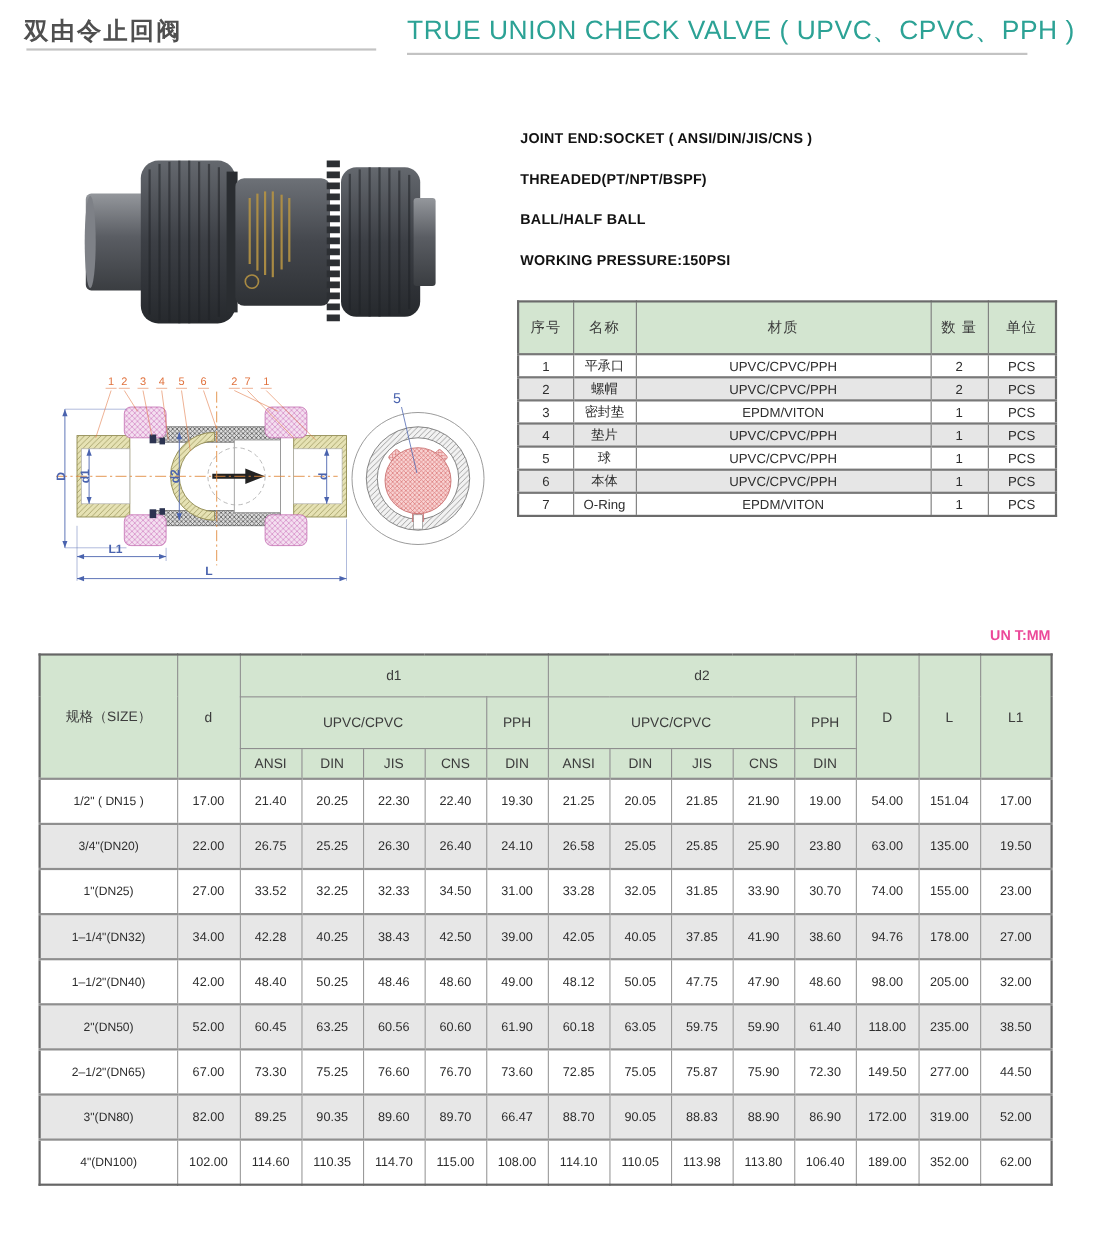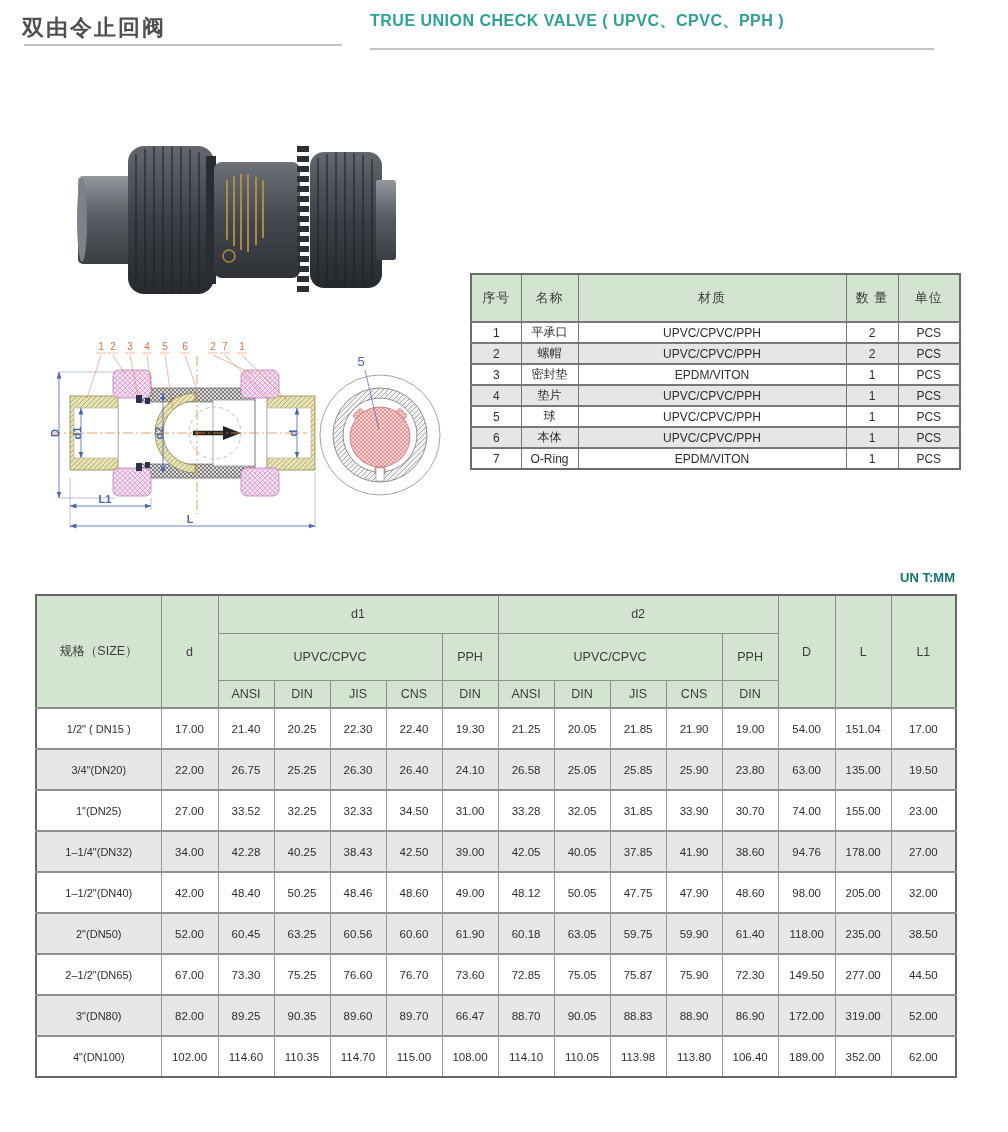--- a/index.html
+++ b/index.html
@@ -4,41 +4,41 @@
 <style>
   * { margin:0; padding:0; box-sizing:border-box; }
   html,body { background:#ffffff; }
   body { font-family:"Liberation Sans","DejaVu Sans",sans-serif; color:#333; }
   #page { position:relative; width:1008px; height:1132px; background:#fff; overflow:hidden; }
 
   
   .title-cn { position:absolute; left:22px; top:13px; font-size:22px; font-weight:bold;
               color:#4f4f4f; letter-spacing:2px; }
   .rule-left { position:absolute; left:24px; top:44px; width:318px; height:2px; background:#c3c3c3; }
-  .title-en { position:absolute; left:370px; top:11px; font-size:16px; font-weight:bold;
+  .title-en { position:absolute; left:370px; top:11px; font-size:24px; font-weight:normal;
               color:#2ca295; letter-spacing:0.5px; white-space:nowrap; }
   .rule-right { position:absolute; left:370px; top:48px; width:564px; height:2px; background:#c3c3c3; }
 
   
   .specs { position:absolute; left:473px; top:118px; }
   .spec-line { font-size:13px; font-weight:bold; color:#111; margin-bottom:22px; letter-spacing:0.2px; }
 
   
   .parts-table { position:absolute; left:470px; top:257px; width:489px;
                  border-collapse:collapse; table-layout:fixed; font-size:12px;margin-top:16px; }
   .parts-table th { background:#d3e5d0; height:48px; font-weight:normal; color:#3c3c3c;
                     border:1px solid #787878; font-size:13px; letter-spacing:1px; }
   .parts-table td { border:1px solid #787878; border-top-width:2px; text-align:center;
                     height:21px; color:#2e2e2e; }
   .parts-table tbody tr:nth-child(even) { background:#e6e6e6; }
   .parts-table { border:2px solid #6b6b6b; }
 
   
   .unit-note { position:absolute; left:820px; top:570px; width:135px; text-align:right;
-               font-size:13px; font-weight:bold; color:#0f766e; }
+               font-size:13px; font-weight:bold; color:#ec4899; }
   .dim-table { position:absolute; left:35px; top:594px; width:920px;
                border-collapse:collapse; table-layout:fixed; border:2px solid #666; }
   .dim-table th { background:#d3e5d0; font-weight:normal; color:#3c3c3c; font-size:12.5px;
                   border:1px solid #8e8e8e; }
   .dim-table thead tr:nth-child(1) th { height:38px; }
   .dim-table thead tr:nth-child(2) th { height:47px; }
   .dim-table thead tr:nth-child(3) th { height:28px; }
   .dim-table td { border:1px solid #9a9a9a; border-top:2px solid #8f8f8f; text-align:center;
                   height:41px; font-size:11.5px; color:#2e2e2e; }
   .dim-table td.first-col { font-size:11px; }
@@ -115,20 +115,26 @@
         <line x1="286" y1="39" x2="286" y2="173"></line>
           <line x1="295" y1="41" x2="295" y2="171"></line>
         <line x1="304" y1="45" x2="304" y2="167"></line>
       </g>
     </g>
     <g>
       <rect x="308" y="66" width="20" height="80" rx="3" fill="url(#gPort)"></rect>
     </g>
   </svg>
 
+  <div class="specs">
+    <div class="spec-line">JOINT END:SOCKET ( ANSI/DIN/JIS/CNS )</div>
+    <div class="spec-line">THREADED(PT/NPT/BSPF)</div>
+    <div class="spec-line">BALL/HALF BALL</div>
+    <div class="spec-line">WORKING PRESSURE:150PSI</div>
+  </div>
 
   <table class="parts-table">
     <colgroup>
       <col style="width:50px">
         <col style="width:57px">
         <col style="width:268px">
         <col style="width:52px">
         <col style="width:62px">
     </colgroup>
     <thead>

